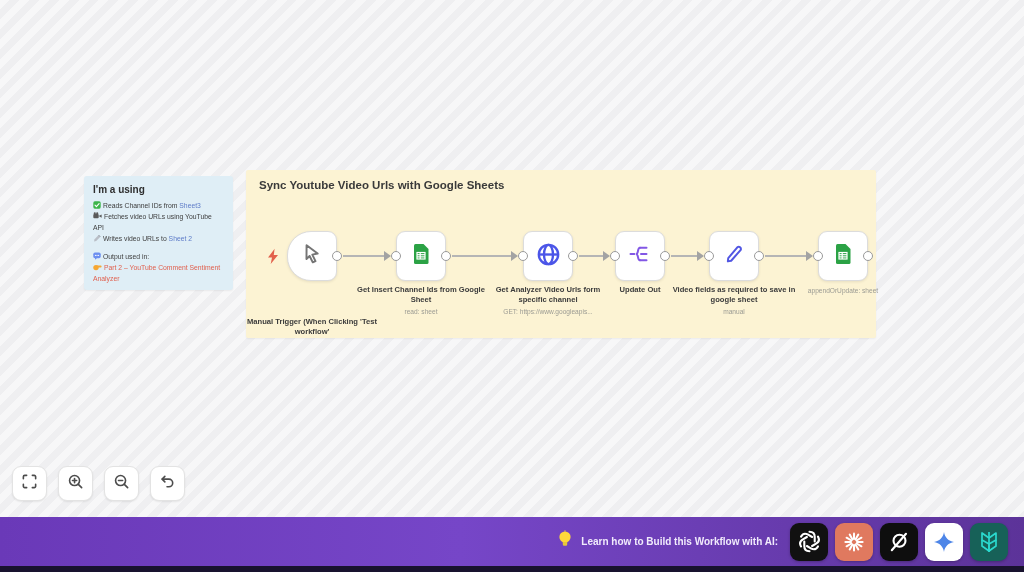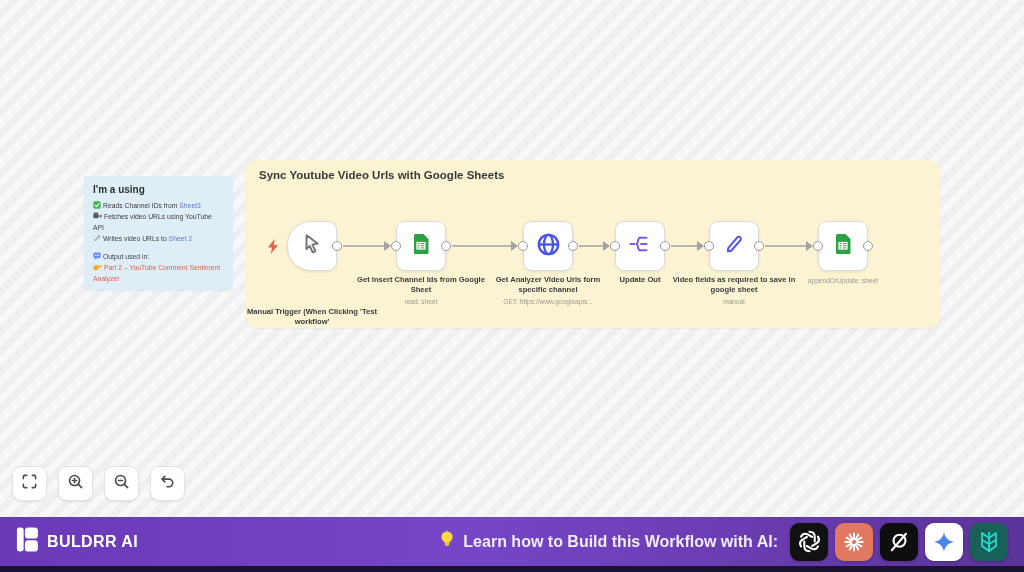--- a/index.html
+++ b/index.html
@@ -18,22 +18,22 @@
   }
   .sticky-note h3 { font-size:10px; font-weight:700; color:#2e2e2e; margin-bottom:6px; }
   .note-line { font-size:6.8px; line-height:1.5; color:#3d3d3d; }
   .note-line .mini { display:inline-block; vertical-align:-1px; margin-right:2px; }
   .note-link { color:#5e7cc8; }
   .note-gap { height:7px; }
   .note-red { color:#e0604e; }
 
   
   .wf-note {
-    position:absolute; left:246px; top:160px; width:694px; height:168px;
-    background:#fcf3d3; border-radius:10px; box-shadow:0 1px 2px rgba(0,0,0,.05);
+    position:absolute; left:246px; top:170px; width:630px; height:168px;
+    background:#fcf3d3; border-radius:2px; box-shadow:0 1px 2px rgba(0,0,0,.05);
   }
   .wf-title { position:absolute; left:13px; top:9px; font-size:11.5px; font-weight:700; color:#3a3a3a; }
 
   .node-box {
     position:absolute; top:61px; width:50px; height:50px; background:#fff;
     border:1px solid #dcdcdc; border-radius:9px;
     box-shadow:0 1px 3px rgba(0,0,0,.09);
     display:flex; align-items:center; justify-content:center;
   }
   .node-box.trigger { border-radius:24px 9px 9px 24px; }
@@ -60,21 +60,21 @@
   
   .footer {
     position:absolute; left:0; top:517px; width:1024px; height:49px;
     background:linear-gradient(90deg, #6a39b8 0%, #7646c8 45%, #5c3399 100%);
     display:flex; align-items:center; padding:0 16px;
   }
   .footer-strip { position:absolute; left:0; top:566px; width:1024px; height:6px; background:#18122e; }
   .brand { display:flex; align-items:center; gap:8px; cursor:pointer; }
   .brand-name { font-size:16px; font-weight:700; color:#fff; letter-spacing:.4px; }
   .cta-wrap { margin-left:auto; display:flex; align-items:center; gap:8px; }
-  .cta-text { font-size:16px; font-weight:700; color:#f1ebfc; margin-right:4px; }
+  .cta-text { font-size:10px; font-weight:700; color:#f1ebfc; margin-right:4px; }
   .ai-tiles { display:flex; gap:7px; }
   .tile { width:38px; height:38px; border-radius:9px; display:flex; align-items:center;
           justify-content:center; cursor:pointer; box-shadow:0 1px 3px rgba(0,0,0,.25); }
   .tile.openai { background:#111111; }
   .tile.claude { background:#e0795f; }
   .tile.grok { background:#0e0e0e; }
   .tile.gemini { background:#ffffff; }
   .tile.perplexity { background:#176158; }
 </style>
 </head>
@@ -258,28 +258,20 @@
     </div>
     <div class="tool-btn">
       <span><svg width="17" height="17" viewBox="0 0 18 18" fill="none" stroke="#4c4c4c" stroke-width="1.7" stroke-linecap="round" stroke-linejoin="round">
             <path d="M3.5 6.5 H10.5 A4 4 0 0 1 10.5 14.5 H8.5"></path>
             <path d="M6.2 3.6 L3.3 6.5 L6.2 9.4"></path>
           </svg></span>
     </div>
   </div>
 
   <div class="footer">
-    <div class="brand">
-      <span><svg width="23" height="25" viewBox="0 0 23 26">
-            <rect x="0.5" y="0.5" width="7" height="25" rx="2.5" fill="#fff"></rect>
-            <rect x="8.8" y="0.5" width="13.5" height="11.5" rx="3.5" fill="#fff"></rect>
-            <rect x="8.8" y="13.8" width="13.5" height="11.7" rx="3.5" fill="#fff"></rect>
-          </svg></span>
-      <span class="brand-name">BULDRR AI</span>
-    </div>
     <div class="cta-wrap">
       <span><svg width="16" height="19" viewBox="0 0 16 19">
             <circle cx="8" cy="7" r="5.6" fill="#ffd83a"></circle>
             <path d="M5.8 12 h4.4 v2.6 a1.2 1.2 0 0 1 -1.2 1.2 h-2 a1.2 1.2 0 0 1 -1.2 -1.2 Z" fill="#e8c63a"></path>
             <line x1="8" y1="0.4" x2="8" y2="1.6" stroke="#ffd83a" stroke-width="1.2"></line>
           </svg></span>
       <span class="cta-text">Learn how to Build this Workflow with AI:</span>
       <div class="ai-tiles">
         <div class="tile openai" title="OpenAI">
           <svg width="25" height="25" viewBox="0 0 24 24" fill="none" stroke="#fff" stroke-width="2" stroke-linecap="round">

